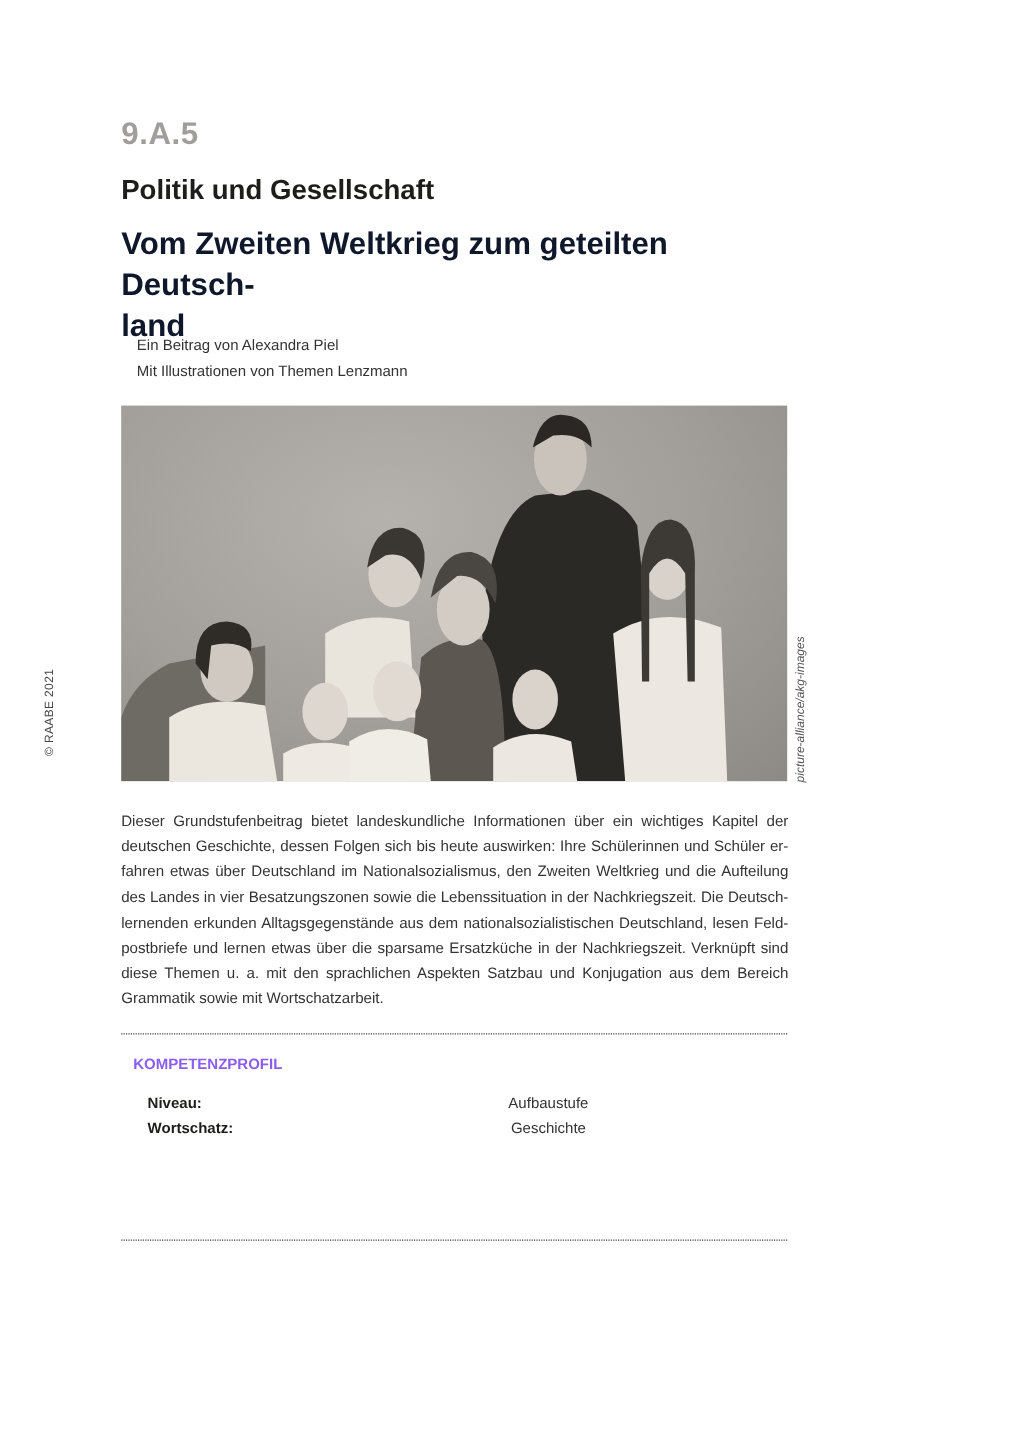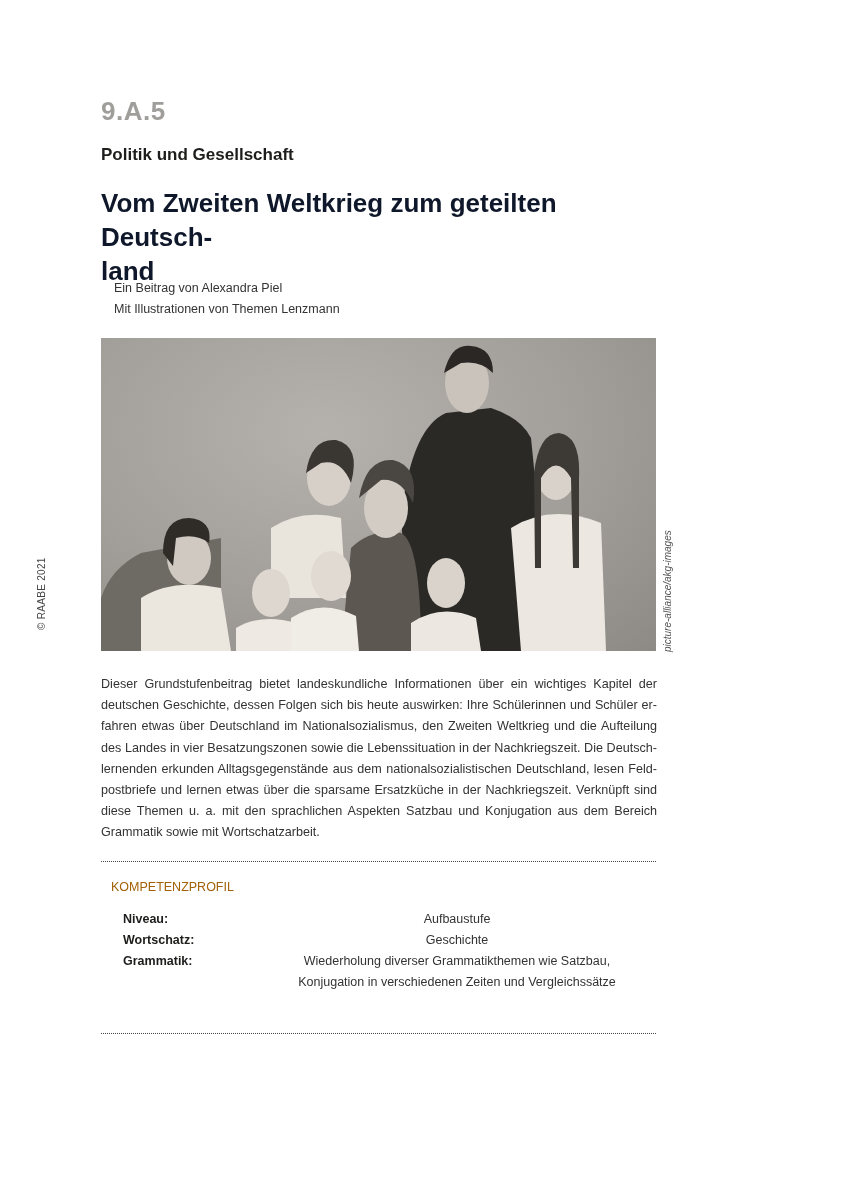--- a/index.html
+++ b/index.html
@@ -1,36 +1,36 @@
 <!DOCTYPE html>
 <html><head>
 <meta charset="utf-8">
 <style>
   html, body { margin: 0; padding: 0; background: #ffffff; }
   body { width: 848px; height: 1200px; position: relative; overflow: hidden;
          font-family: "Liberation Sans", "DejaVu Sans", sans-serif; color: #1d1d1b; }
   .code { position: absolute; left: 101px; top: 96px; font-size: 26px; font-weight: bold; color: #a09e9b; letter-spacing: 0.5px; }
-  .category { position: absolute; left: 101px; top: 145px; font-size: 17px; font-weight: bold; color: #1d1d1b; }
+  .category { position: absolute; left: 101px; top: 145px; font-size: 23px; font-weight: bold; color: #1d1d1b; }
   .title { position: absolute; left: 101px; top: 186px; width: 570px; font-size: 26px; font-weight: bold; line-height: 34px; color: #0f172a; }
   .author { position: absolute; left: 114px; font-size: 12.5px; color: #333; }
   .author.a1 { top: 281px; }
   .author.a2 { top: 302px; }
   .photo { position: absolute; left: 101px; top: 338px; width: 555px; height: 313px; overflow: hidden;
            background: radial-gradient(ellipse at 40% 30%, #b5b1ac 0%, #a29e99 55%, #8d8984 100%); }
   .photo svg { width: 100%; height: 100%; display: block; }
   .credit { position: absolute; left: 662px; top: 652px; transform: rotate(-90deg); transform-origin: 0 0;
             font-size: 10px; font-style: italic; color: #555; white-space: nowrap; }
   .copyright { position: absolute; left: 36px; top: 630px; transform: rotate(-90deg); transform-origin: 0 0;
                font-size: 10px; color: #444; white-space: nowrap; letter-spacing: 0.3px; }
   .intro { position: absolute; left: 101px; top: 674px; width: 556px; font-size: 12.6px; line-height: 21.2px;
            color: #333; text-align: justify; hyphens: manual; }
   .dots { position: absolute; left: 101px; width: 555px; height: 0; border-top: 1px dotted #444; }
   .dots.d1 { top: 861px; }
   .dots.d2 { top: 1033px; }
-  .kp-title { position: absolute; left: 111px; top: 880px; font-size: 12.5px; font-weight: normal; color: #a16207; }
+  .kp-title { position: absolute; left: 111px; top: 880px; font-size: 12.5px; font-weight: bold; color: #8b5cf6; }
   .kp-table { position: absolute; left: 111px; top: 909px; width: 540px; border-collapse: collapse; }
   .kp-table td { font-size: 12.5px; line-height: 21px; vertical-align: top; padding: 0; }
   .kp-table td.k { width: 160px; font-weight: bold; color: #1d1d1b; padding-left: 12px; }
   .kp-table td.v { color: #333; padding-right: 20px; text-align: center; }
 </style>
 </head>
 <body>
 
 <div class="code">9.A.5</div>
 <div class="category">Politik und Gesellschaft</div>
@@ -82,19 +82,15 @@
 <table class="kp-table">
   <tbody>
       <tr>
     <td class="k">Niveau:</td>
     <td class="v">Aufbaustufe</td>
   </tr>
   <tr>
     <td class="k">Wortschatz:</td>
     <td class="v">Geschichte</td>
   </tr>
-  <tr>
-    <td class="k">Grammatik:</td>
-    <td class="v">Wiederholung diverser Grammatikthemen wie Satzbau, Konjuga­tion in verschiedenen Zeiten und Vergleichssätze</td>
-  </tr>
 </tbody>
   </table>
 <div class="dots d2"></div>
 
 </body></html>

